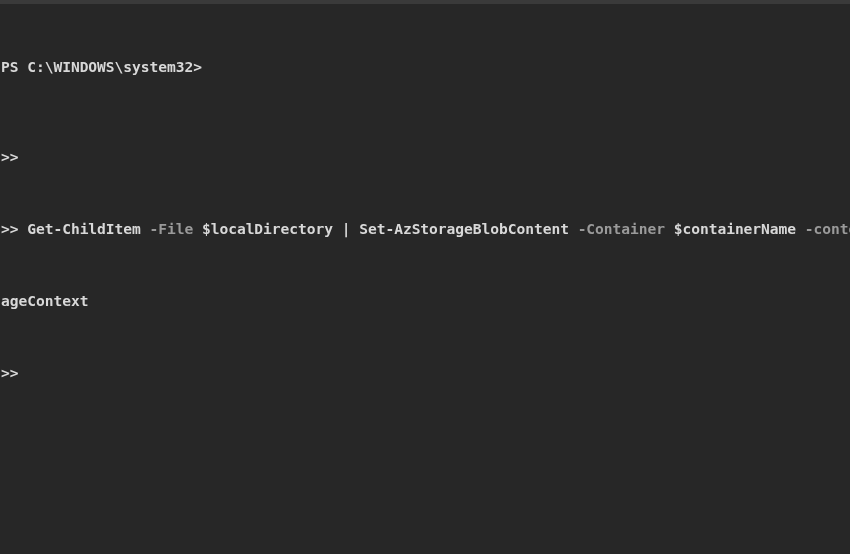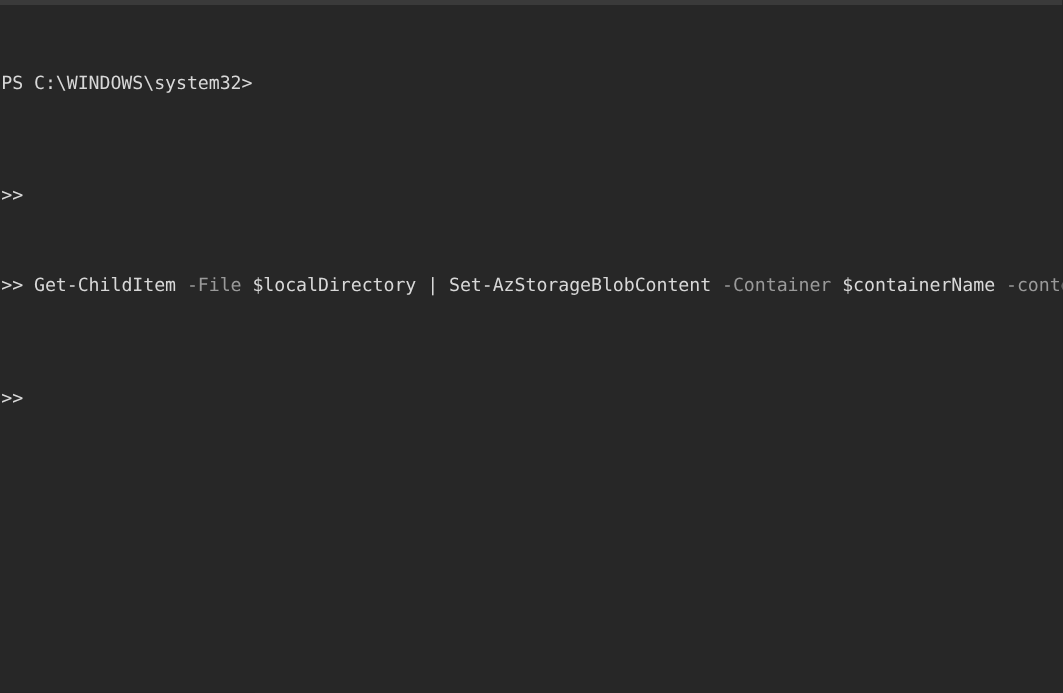--- a/index.html
+++ b/index.html
@@ -14,20 +14,21 @@
     overflow: hidden;
     font-family: "DejaVu Sans Mono", "Liberation Mono", monospace;
   }
   #console {
     position: relative;
     width: 850px;
     height: 554px;
     background: #272727;
     box-sizing: border-box;
     overflow: hidden;
+    font-weight: bold;
   }
   #topstrip {
     position: absolute;
     top: 0;
     left: 0;
     width: 850px;
     height: 4px;
     background: #3a3a3a;
   }
   #buffer {
@@ -64,20 +65,21 @@
 
   <div id="buffer">
 
     <span class="line"><span class="fg-default">PS C:\WINDOWS\system32&gt;</span></span>
 
 
     <span class="line"><span class="fg-default">&gt;&gt;</span></span>
 
     <span class="line"><span class="fg-default">&gt;&gt; </span><span class="fg-default">Get-ChildItem </span><span class="fg-dim">-File </span><span class="fg-default">$localDirectory </span><span class="fg-default">| </span><span class="fg-default">Set-AzStorageBlobContent </span><span class="fg-dim">-Container </span><span class="fg-default">$containerName </span><span class="fg-dim">-context </span></span>
 
+    <span class="line"><span class="fg-default">ageContext</span></span>
 
     <span class="line"><span class="fg-default">&gt;&gt;</span></span>
 
     <span class="blank"></span>
     <span class="blank"></span>
 
     
 
     
 

